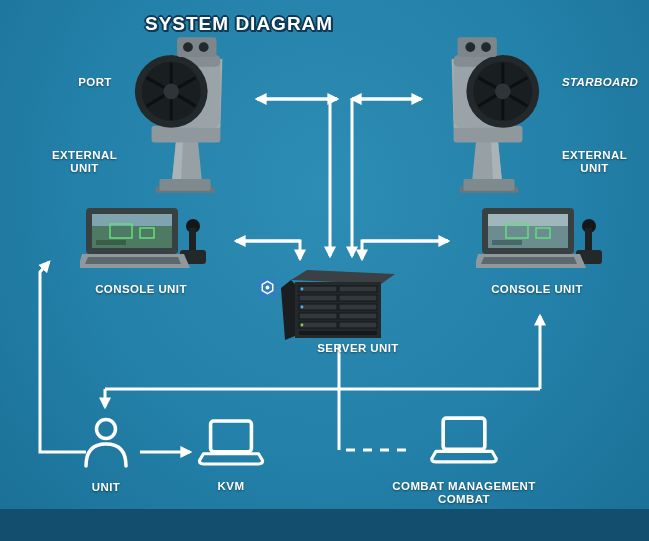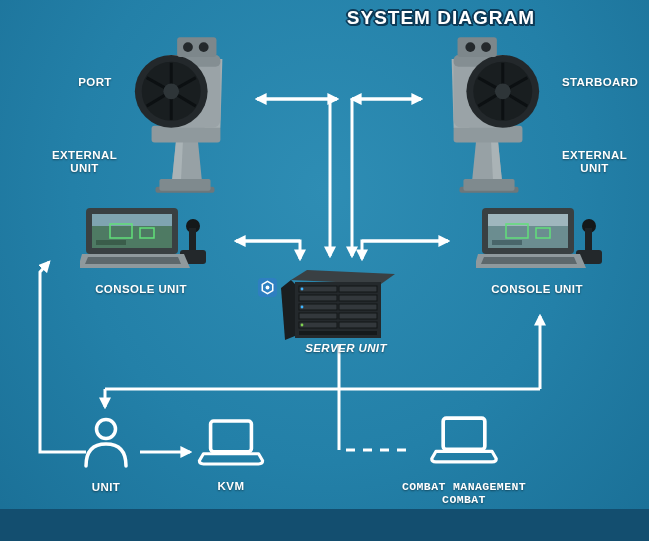--- a/index.html
+++ b/index.html
@@ -4,21 +4,21 @@
 <style>
   html,body{margin:0;padding:0;background:#0e3b55;}
   .stage{
     position:relative;width:649px;height:541px;overflow:hidden;
     background:radial-gradient(ellipse at 50% 35%, #2e8db4 0%, #2380a8 55%, #1a6f96 100%);
     font-family:"Liberation Sans",sans-serif;
   }
   .node{position:absolute;}
   .node svg{display:block;width:100%;height:100%;}
   .wires{position:absolute;left:0;top:0;width:649px;height:541px;pointer-events:none;}
-  .title-block{position:absolute;left:145px;top:5px;width:390px;text-align:right;}
+  .title-block{position:absolute;left:145px;top:11px;width:390px;text-align:left;}
   .title,.subtitle{
     color:#ffffff;font-weight:bold;font-size:19px;line-height:25px;letter-spacing:1px;
     text-shadow:-2px 0 0 #0d3a57,2px 0 0 #0d3a57,0 -2px 0 #0d3a57,0 2px 0 #0d3a57,
       -1px -1px 0 #0d3a57,1px -1px 0 #0d3a57,-1px 1px 0 #0d3a57,2px 2px 0 #0d3a57;
   }
   .lbl{
     position:absolute;color:#ffffff;font-weight:bold;font-size:11.5px;line-height:13px;
     text-align:center;letter-spacing:.4px;text-shadow:0 1px 2px rgba(0,0,0,.45);
   }
   .watermark{
@@ -126,21 +126,21 @@
         <line x1="46" y1="63" x2="21" y2="49"></line>
       </g>
       <circle cx="46" cy="63" r="8" fill="#2e3538"></circle>
       <rect x="52" y="8" width="40" height="20" rx="3" fill="#7d878b"></rect>
       <circle cx="63" cy="18" r="5" fill="#24292c"></circle>
       <circle cx="79" cy="18" r="5" fill="#24292c"></circle>
     </svg>
   </div>
 
   <div class="lbl" style="left:55px;top:76px;width:80px;">PORT</div>
-  <div class="lbl" style="left:556px;top:76px;width:88px;">STARBOARD</div>
+  <div class="lbl" style="left:556px;top:76px;width:88px;font-style:italic;">STARBOARD</div>
 
   <div class="lbl" style="left:42px;top:149px;width:85px;">
     <div>EXTERNAL</div>
     <div>UNIT</div>
   </div>
   <div class="lbl" style="left:552px;top:149px;width:85px;">
     <div>EXTERNAL</div>
     <div>UNIT</div>
   </div>
 
@@ -204,21 +204,21 @@
         <rect x="22" y="56" width="38" height="6"></rect>
           <rect x="62" y="56" width="38" height="6"></rect>
       </g>
       <rect x="22" y="65" width="78" height="4" fill="#15191b"></rect>
       <circle cx="25" cy="23" r="1.4" fill="#3fb4ff"></circle>
       <circle cx="25" cy="41" r="1.4" fill="#3fb4ff"></circle>
       <circle cx="25" cy="59" r="1.4" fill="#7fd24f"></circle>
     </svg>
   </div>
 
-  <div class="lbl" style="left:286px;top:342px;width:120px;font-style:italic;">SERVER UNIT</div>
+  <div class="lbl" style="left:298px;top:342px;width:120px;">SERVER UNIT</div>
 
 
   <div class="node" style="left:80px;top:416px;width:52px;height:54px;">
     <svg viewBox="0 0 52 54" fill="none" stroke="#ffffff" stroke-width="3.5" stroke-linecap="round">
       <circle cx="26" cy="13" r="9.5"></circle>
       <path d="M6,50 C6,32 16,28 26,28 C36,28 46,32 46,50"></path>
     </svg>
   </div>
   <div class="lbl" style="left:66px;top:481px;width:80px;">UNIT</div>
 
@@ -229,20 +229,20 @@
     </svg>
   </div>
   <div class="lbl" style="left:197px;top:480px;width:68px;">KVM</div>
 
   <div class="node" style="left:428px;top:416px;width:72px;height:50px;">
     <svg viewBox="0 0 66 48" fill="none" stroke="#ffffff" stroke-linejoin="round">
       <rect x="13" y="2" width="40" height="30" rx="3" stroke-width="3.5"></rect>
       <path d="M6,34 L60,34 L64,41 Q64,44 60,44 L6,44 Q2,44 2,41 Z" stroke-width="3"></path>
     </svg>
   </div>
-  <div class="lbl" style="left:388px;top:480px;width:152px;font-family:Liberation Mono, monospace;">
+  <div class="lbl" style="left:388px;top:480px;width:152px;">
     <div>COMBAT MANAGEMENT</div>
     <div>COMBAT</div>
   </div>
 
   <div class="footer-band"></div>
 
 </div>
 
 </body></html>

